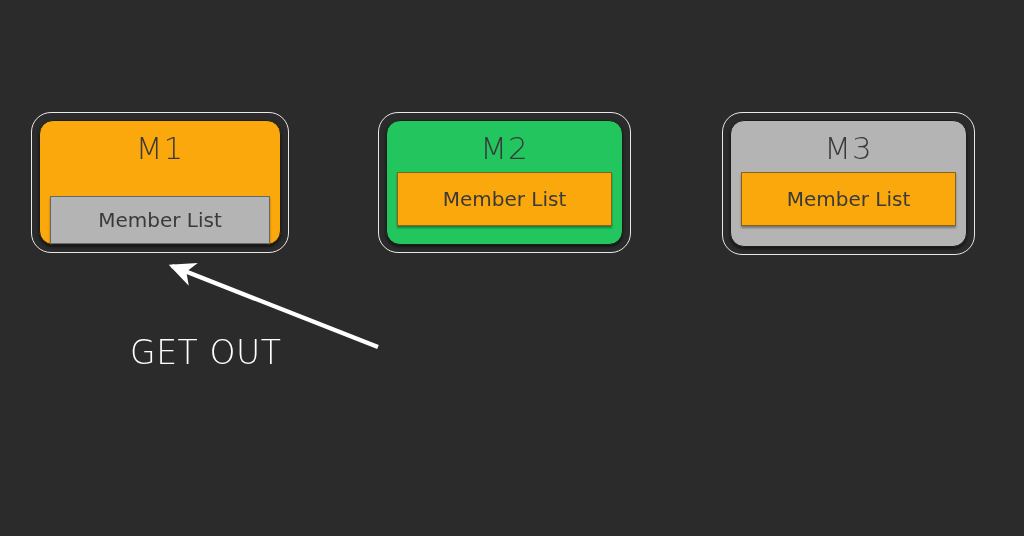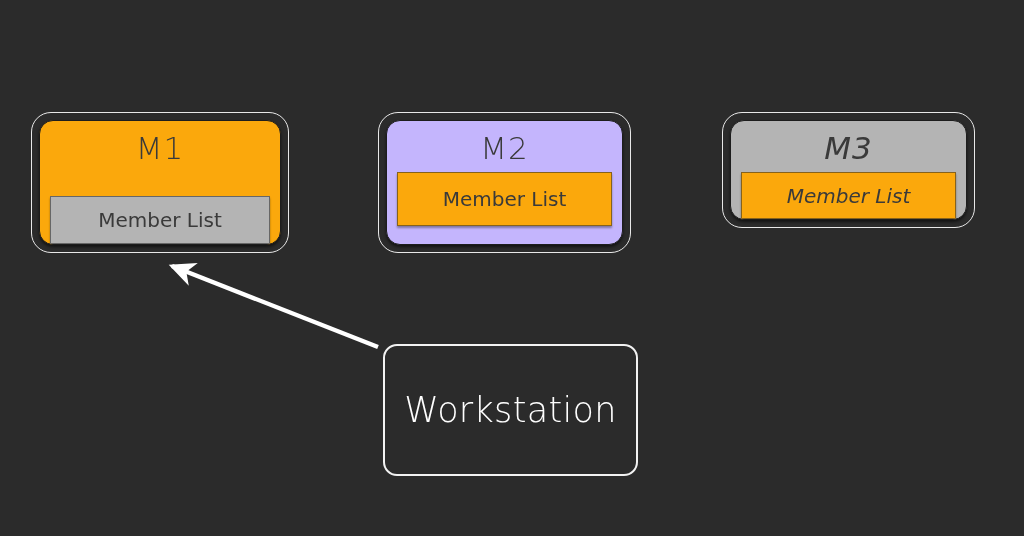--- a/index.html
+++ b/index.html
@@ -146,44 +146,42 @@
   <div class="node" style="left:31px; top:112px; width:258px; height:141px;">
     <div class="card fill-orange" style="background: rgb(251, 168, 12); gap: 24px;">
       <div class="node-label">M1</div>
       <div class="sub-box fill-gray" style="background: rgb(180, 180, 180);">
         <span class="sub-label">Member List</span>
       </div>
     </div>
   </div>
 
   <div class="node" style="left:378px; top:112px; width:253px; height:141px;">
-    <div class="card fill-gray" style="background: #c4b5fd;">
+    <div class="card fill-gray" style="background: #22c55e;">
       <div class="node-label">M2</div>
       <div class="sub-box fill-orange" style="background: rgb(251, 168, 12);">
         <span class="sub-label">Member List</span>
       </div>
     </div>
   </div>
 
-  <div class="node" style="left:722px; top:112px; width:253px; height:116px;font-style:italic;">
+  <div class="node" style="left:722px; top:112px; width:253px; height:143px;">
     <div class="card fill-gray" style="background: rgb(180, 180, 180);">
       <div class="node-label">M3</div>
       <div class="sub-box fill-orange" style="background: rgb(251, 168, 12);">
         <span class="sub-label">Member List</span>
       </div>
     </div>
   </div>
 
-  <div class="workstation" style="left:383px; top:344px; width:255px; height:132px;">
-    <span class="workstation-label">Workstation</span>
-  </div>
 
   <svg class="arrow-svg" viewBox="0 0 1024 536">
     <defs>
       <marker id="arrowhead" markerWidth="7" markerHeight="7" refX="5.4" refY="3.1" orient="auto" markerUnits="strokeWidth">
         <path d="M6.2,3.1 L0.2,0.3 L1.9,3.1 L0.2,5.9 Z" fill="#ffffff"></path>
       </marker>
     </defs>
     <line x1="378" y1="347" x2="172" y2="266" stroke="#ffffff" stroke-width="4.4" stroke-linecap="butt" marker-end="url(#arrowhead)"></line>
   </svg>
 
+  <div class="caption" style="left:130px; top:336px;">GET OUT</div>
 
 </div>
 
 </body></html>

